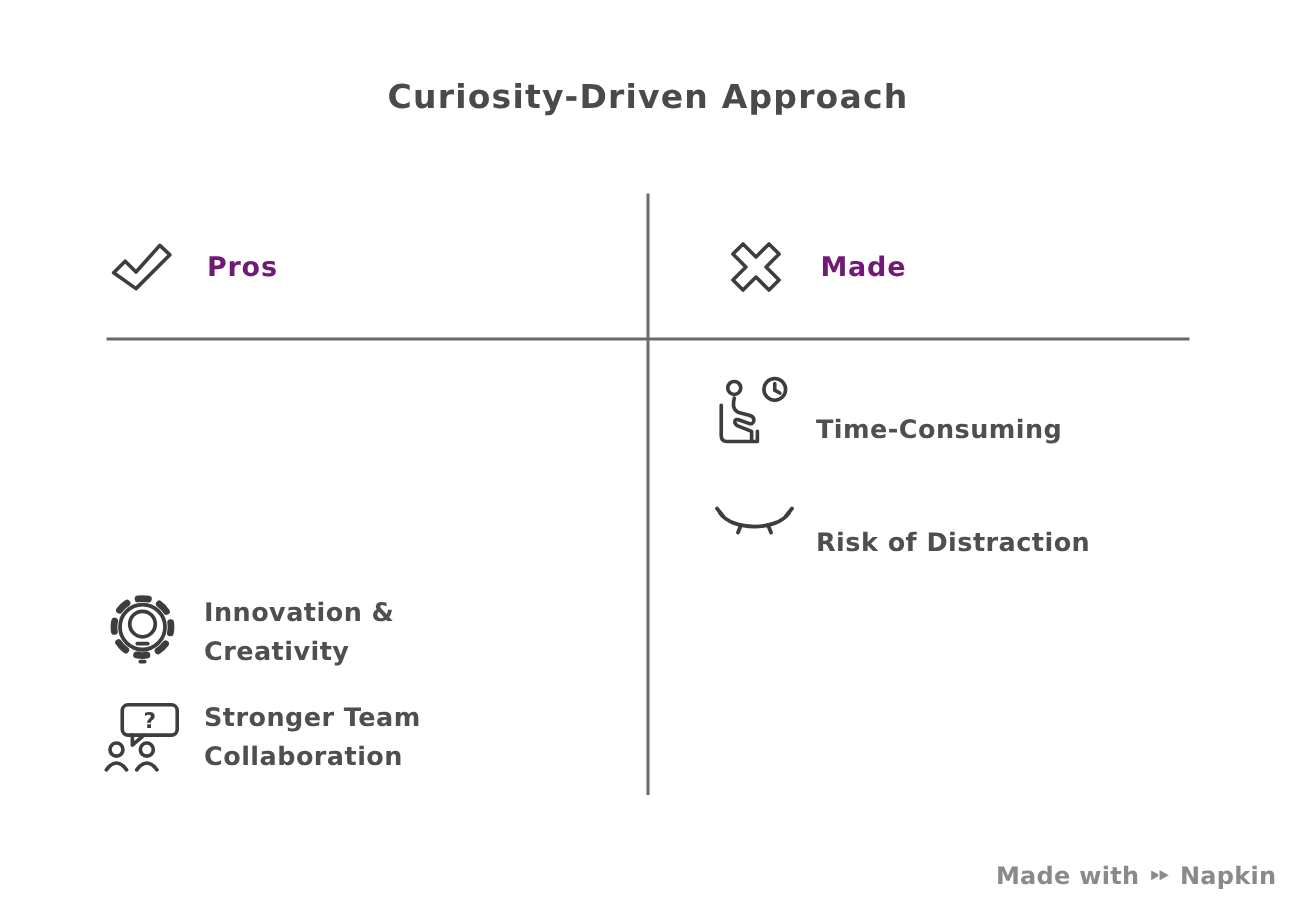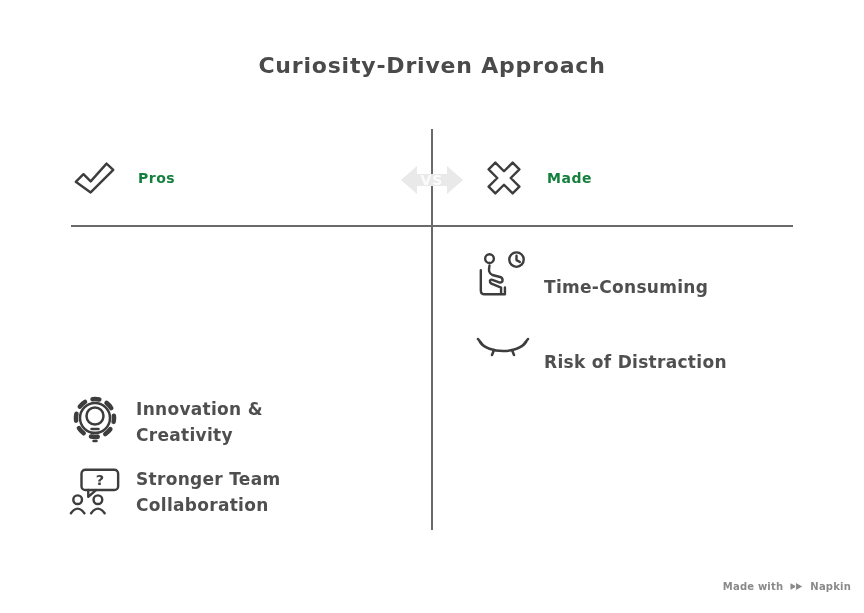--- a/index.html
+++ b/index.html
@@ -9,49 +9,43 @@
   }
   .title{
     position:absolute;top:53px;left:0;width:864px;text-align:center;
     font-size:22px;font-weight:bold;color:#4a4a4a;letter-spacing:.8px;
   }
   .vline{position:absolute;left:431px;top:129px;width:2px;height:401px;background:#6a6a6a;z-index:1;}
   .hline{position:absolute;left:71px;top:225px;width:722px;height:2px;background:#6a6a6a;z-index:1;}
   .vs-badge{position:absolute;left:400px;top:157px;width:64px;height:46px;z-index:2;}
   .hdr-row{position:absolute;display:flex;align-items:center;min-height:56px;z-index:2;}
   .hdr-row .icon-box{width:58px;display:flex;justify-content:center;align-items:center;}
-  .hdr-label{margin-left:14px;font-size:14px;font-weight:bold;color:#15803d;letter-spacing:.5px;}
+  .hdr-label{margin-left:14px;font-size:18px;font-weight:bold;color:#701a75;letter-spacing:.5px;}
   .item-row{position:absolute;display:flex;align-items:center;min-height:56px;z-index:2;}
   .item-row .icon-box{width:58px;display:flex;justify-content:center;align-items:center;flex:0 0 58px;}
   .item-label{margin-left:12px;font-size:17px;font-weight:bold;color:#4f4f4f;
     line-height:1.55;letter-spacing:.3px;}
   .left-col .item-label{width:212px;}
   .right-col .item-label{width:240px;margin-top:22px;}
   svg.ic{stroke:#3d3d3d;fill:none;stroke-width:2.5;stroke-linecap:round;stroke-linejoin:round;}
   .footer{
     position:absolute;right:26px;bottom:20px;display:flex;align-items:center;gap:6px;
-    font-size:10px;font-weight:600;color:#8a8a8a;letter-spacing:.2px;
+    font-size:16px;font-weight:600;color:#8a8a8a;letter-spacing:.2px;
   }
 </style>
 </head>
 <body>
 
 <div class="canvas">
 
   <div class="title">Curiosity-Driven Approach</div>
 
   <div class="vline"></div>
   <div class="hline"></div>
 
-  <div class="vs-badge">
-    <svg width="64" height="46" viewBox="0 0 64 46">
-      <polygon points="1,23 17,9 17,17 47,17 47,9 63,23 47,37 47,29 17,29 17,37" fill="#e9e9e9"></polygon>
-      <text x="32" y="28" text-anchor="middle" font-size="14" font-weight="bold" fill="#fcfcfc" letter-spacing="1" stroke="none">VS</text>
-    </svg>
-  </div>
 
   <div class="hdr-row" style="left:66px;top:150px;">
     <div class="icon-box">
       <svg class="ic" width="50" height="50" viewBox="0 0 52 52" stroke-width="3">
         <path d="M6 30 L14 22 L21.5 29.5 L38 11 L45 17.5 L21.5 41 Z"></path>
       </svg>
     </div>
     <div class="hdr-label">Pros</div>
   </div>
 

